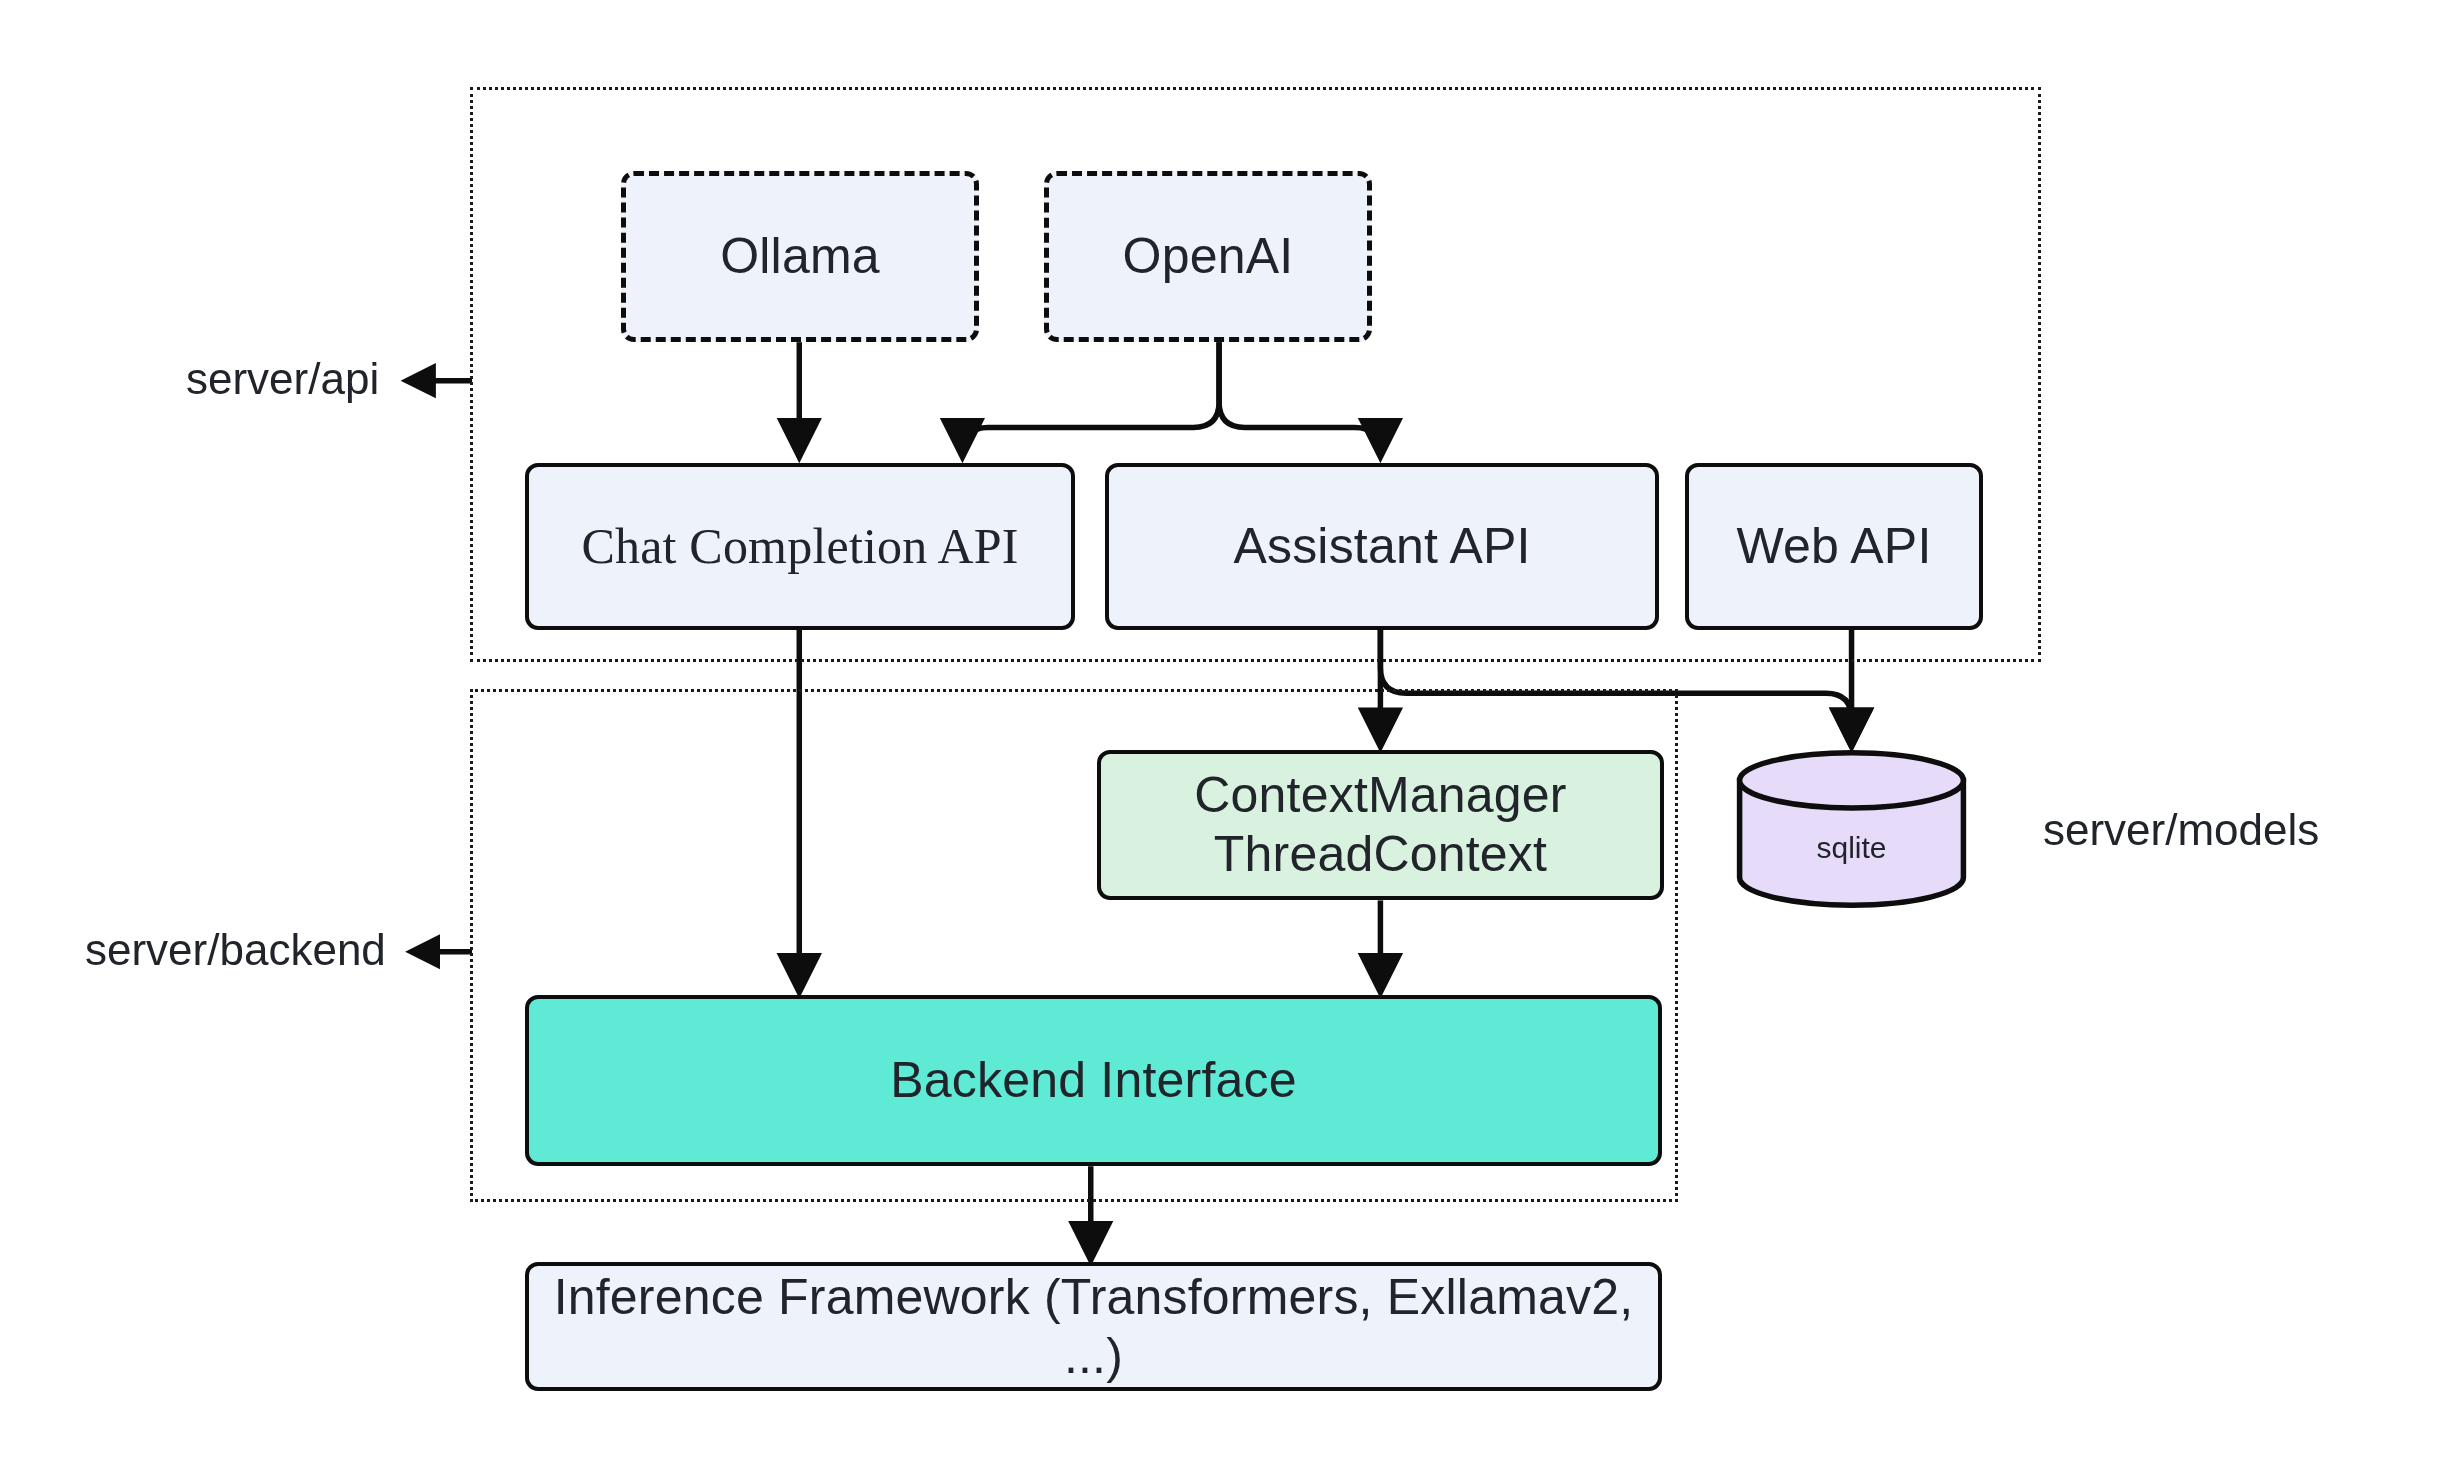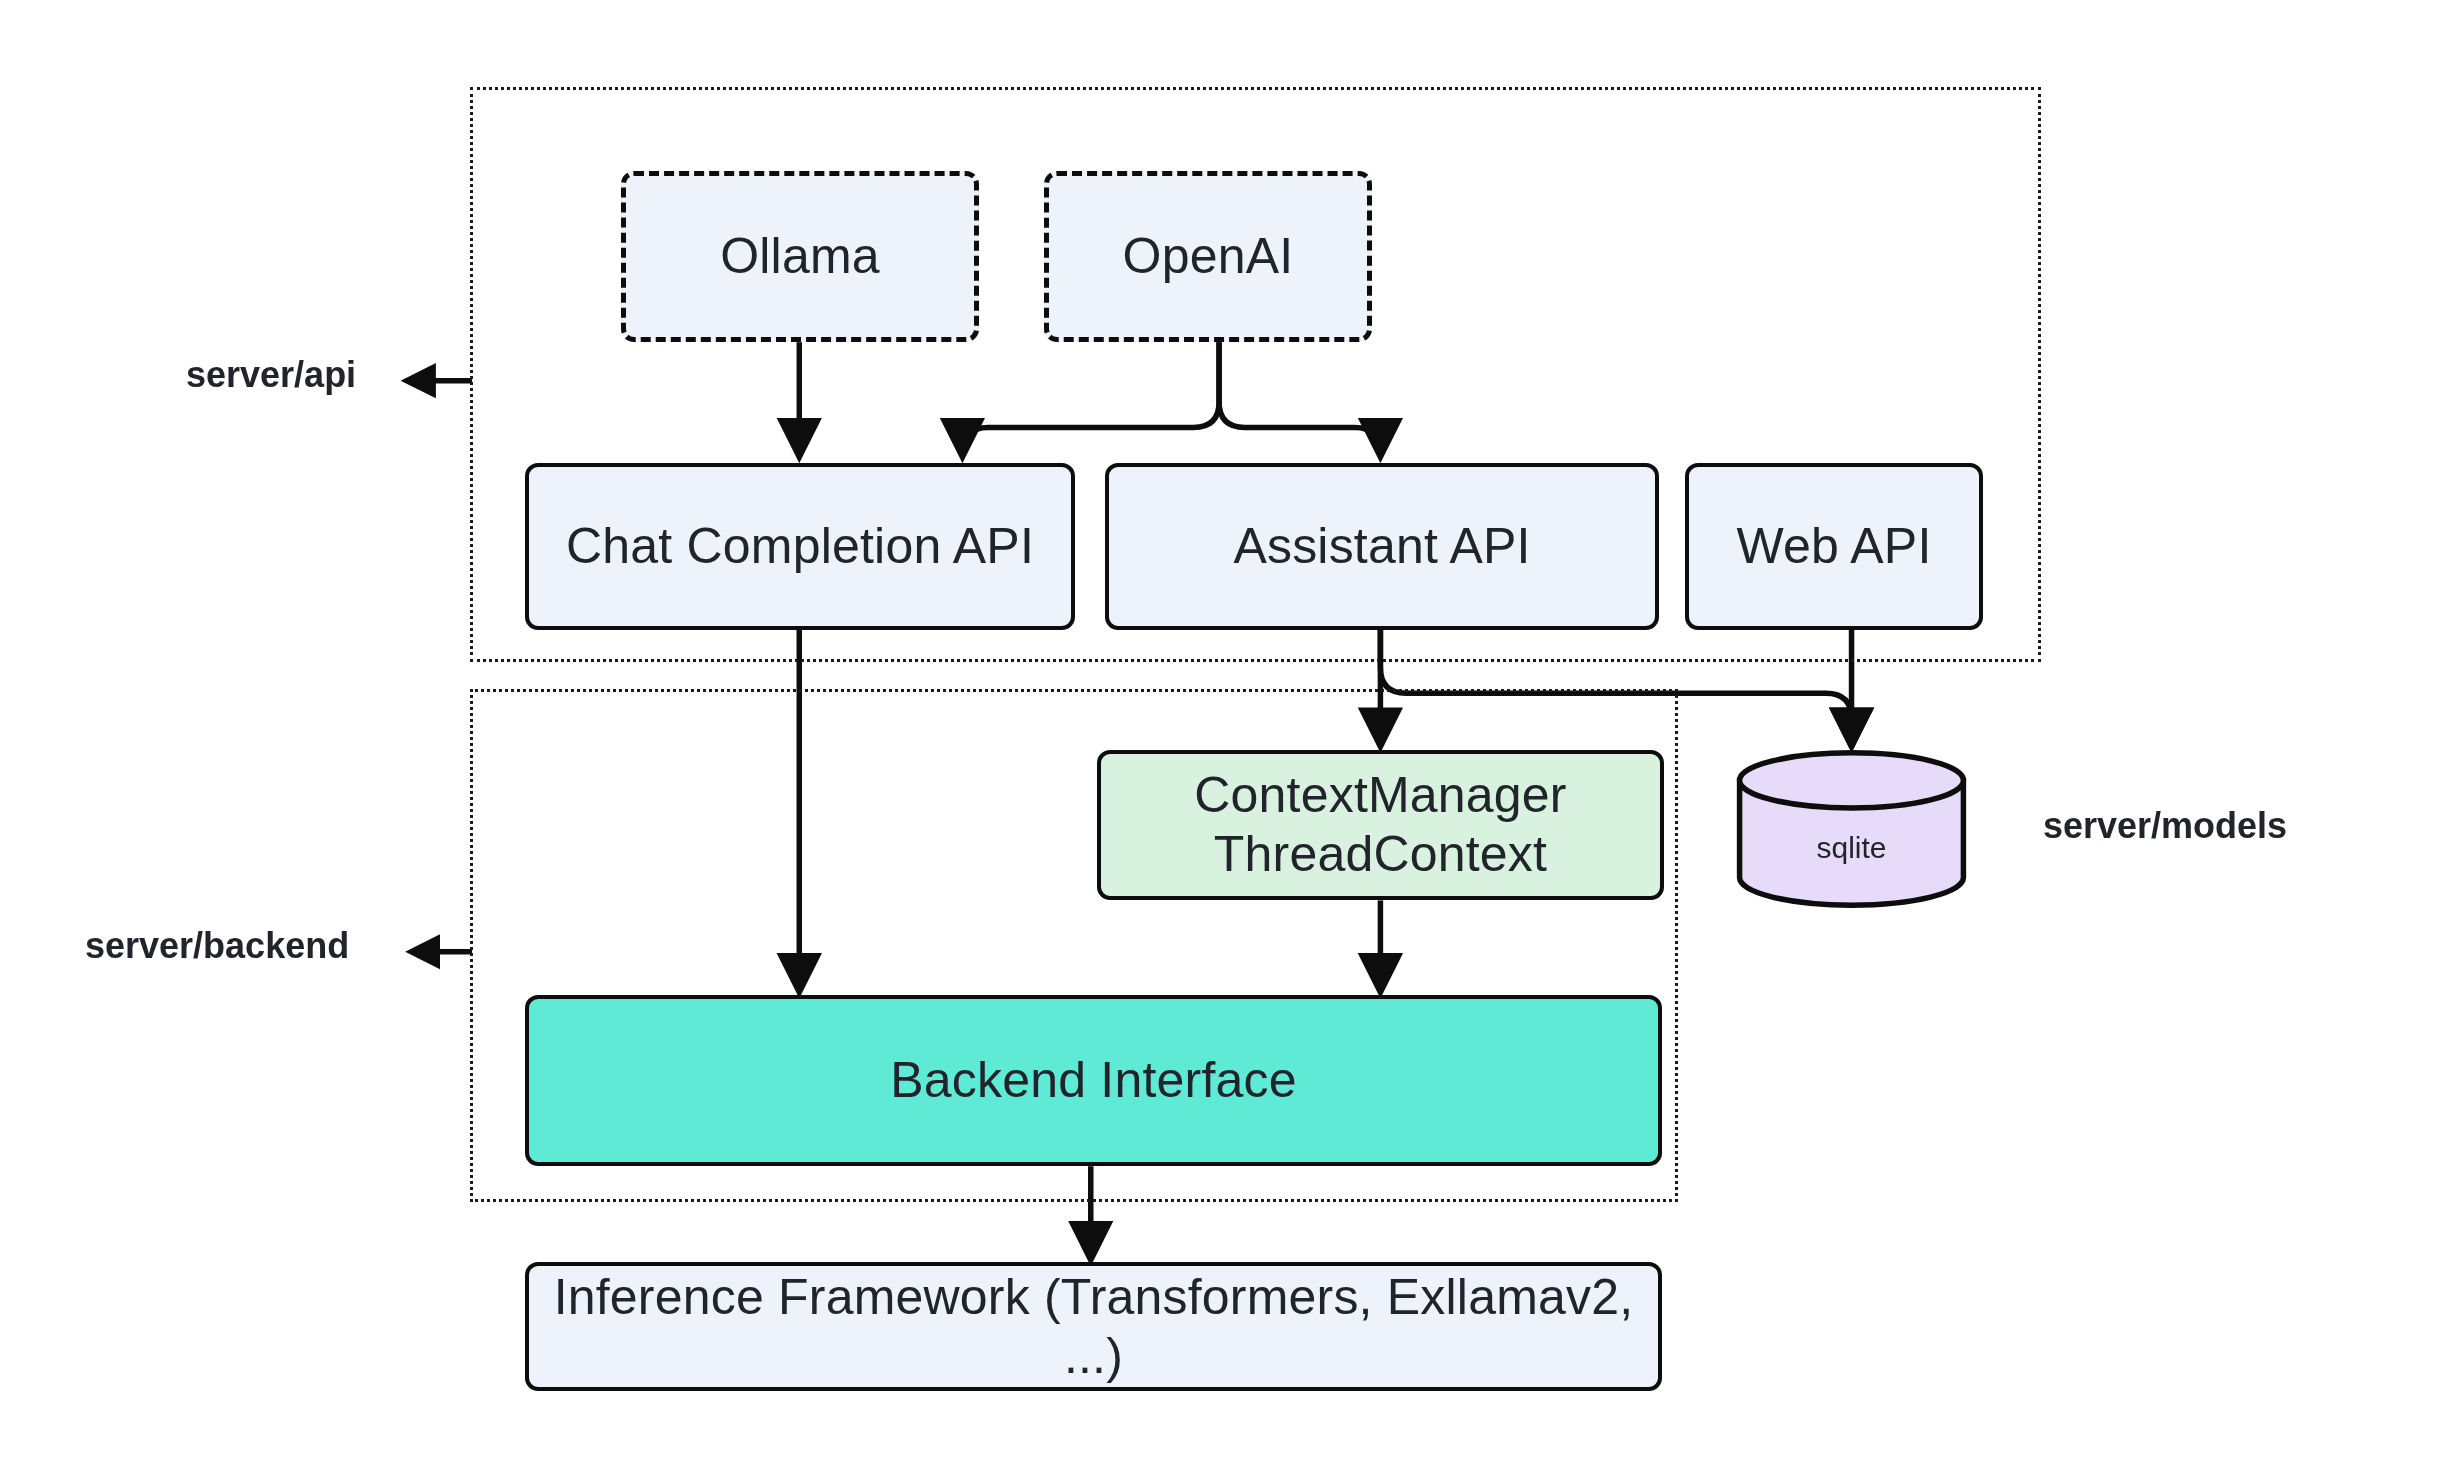--- a/index.html
+++ b/index.html
@@ -51,24 +51,23 @@
     border-style: dashed;
     border-width: 5.5px;
   }
   .node .node-label {
     display: block;
     white-space: pre-line;
     padding: 0 9.2px;
   }
   .edge-label {
     position: absolute;
-    font-size: 36px;
+    font-size: 44px;
     color: #21252b;
     white-space: nowrap;
-    font-weight: bold;
   }
   .cyl {
     position: absolute;
   }
   .cyl .cyl-text {
     position: absolute;
     left: 0;
     width: 100%;
     text-align: center;
     font-size: 30px;
@@ -122,21 +121,21 @@
   <div class="edge-label" style="left:2043px; top:805px;">server/models</div>
 
   <div class="node dashed" style="left:621px; top:171px; width:358px; height:171px; background:#eef2fb;">
     <span class="node-label">Ollama</span>
   </div>
 
   <div class="node dashed" style="left:1044px; top:171px; width:328px; height:171px; background:#eef2fb;">
     <span class="node-label">OpenAI</span>
   </div>
 
-  <div class="node" style="left:525px; top:463px; width:550px; height:167px; background:#eef2fb;">
+  <div class="node" style="left:525px; top:463px; width:550px; height:167px; background:#eef2fb;font-family:Liberation Serif, serif;">
     <span class="node-label">Chat Completion API</span>
   </div>
 
   <div class="node" style="left:1105px; top:463px; width:554px; height:167px; background:#eef2fb;">
     <span class="node-label">Assistant API</span>
   </div>
 
   <div class="node" style="left:1685px; top:463px; width:298px; height:167px; background:#eef2fb;">
     <span class="node-label">Web API</span>
   </div>

